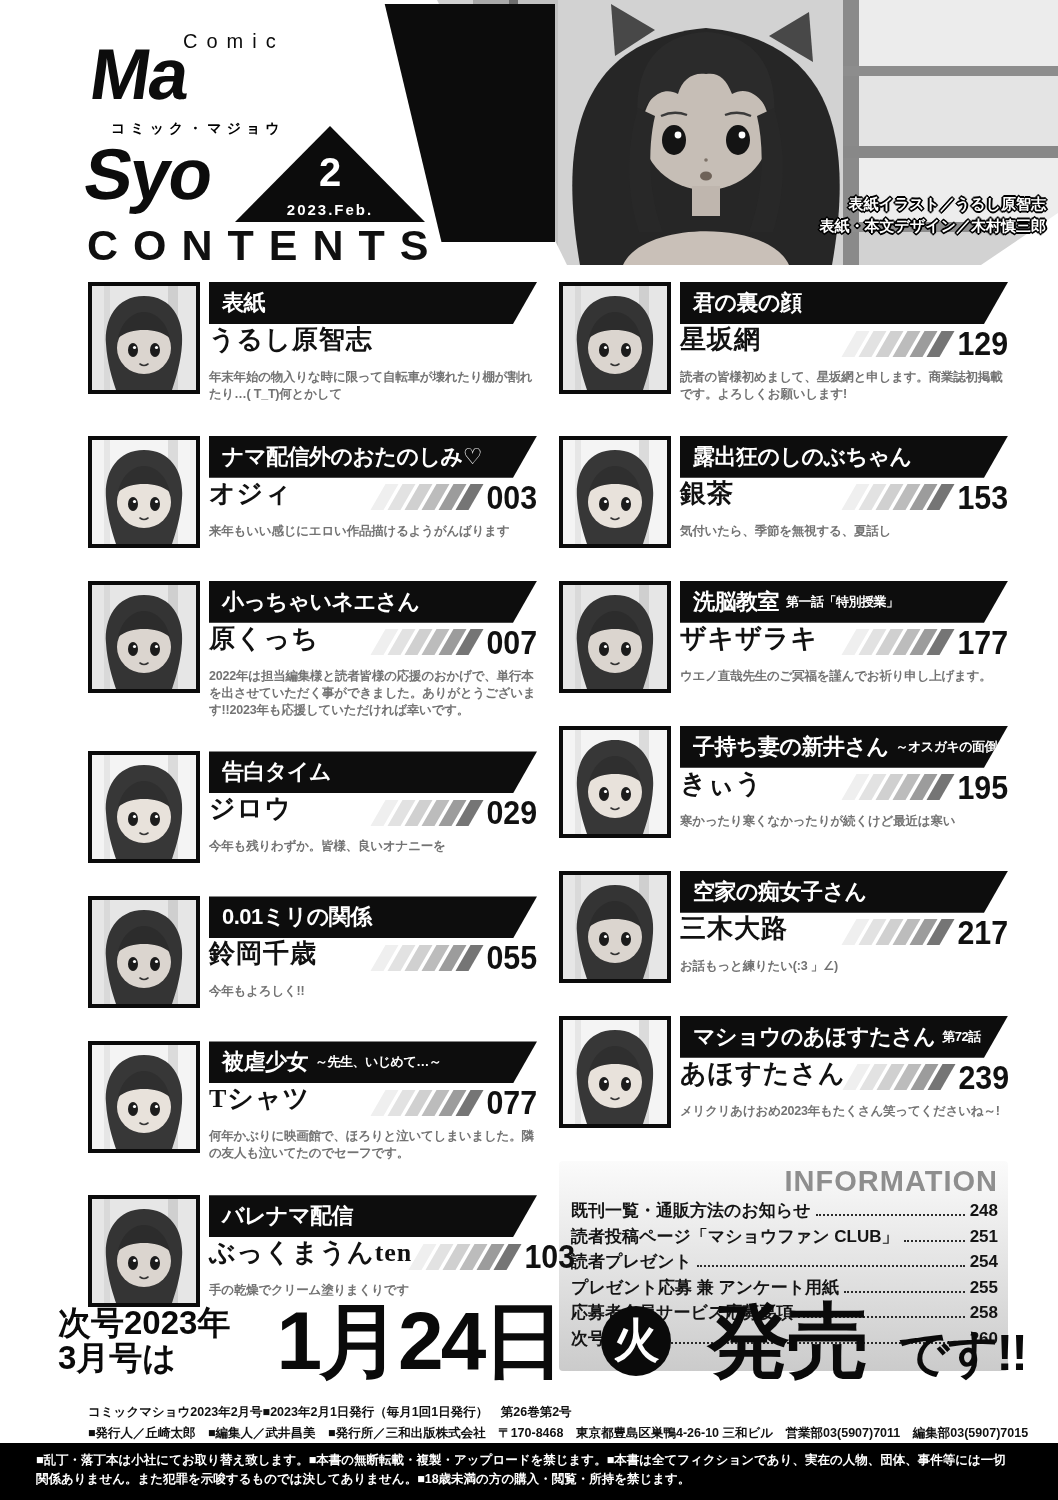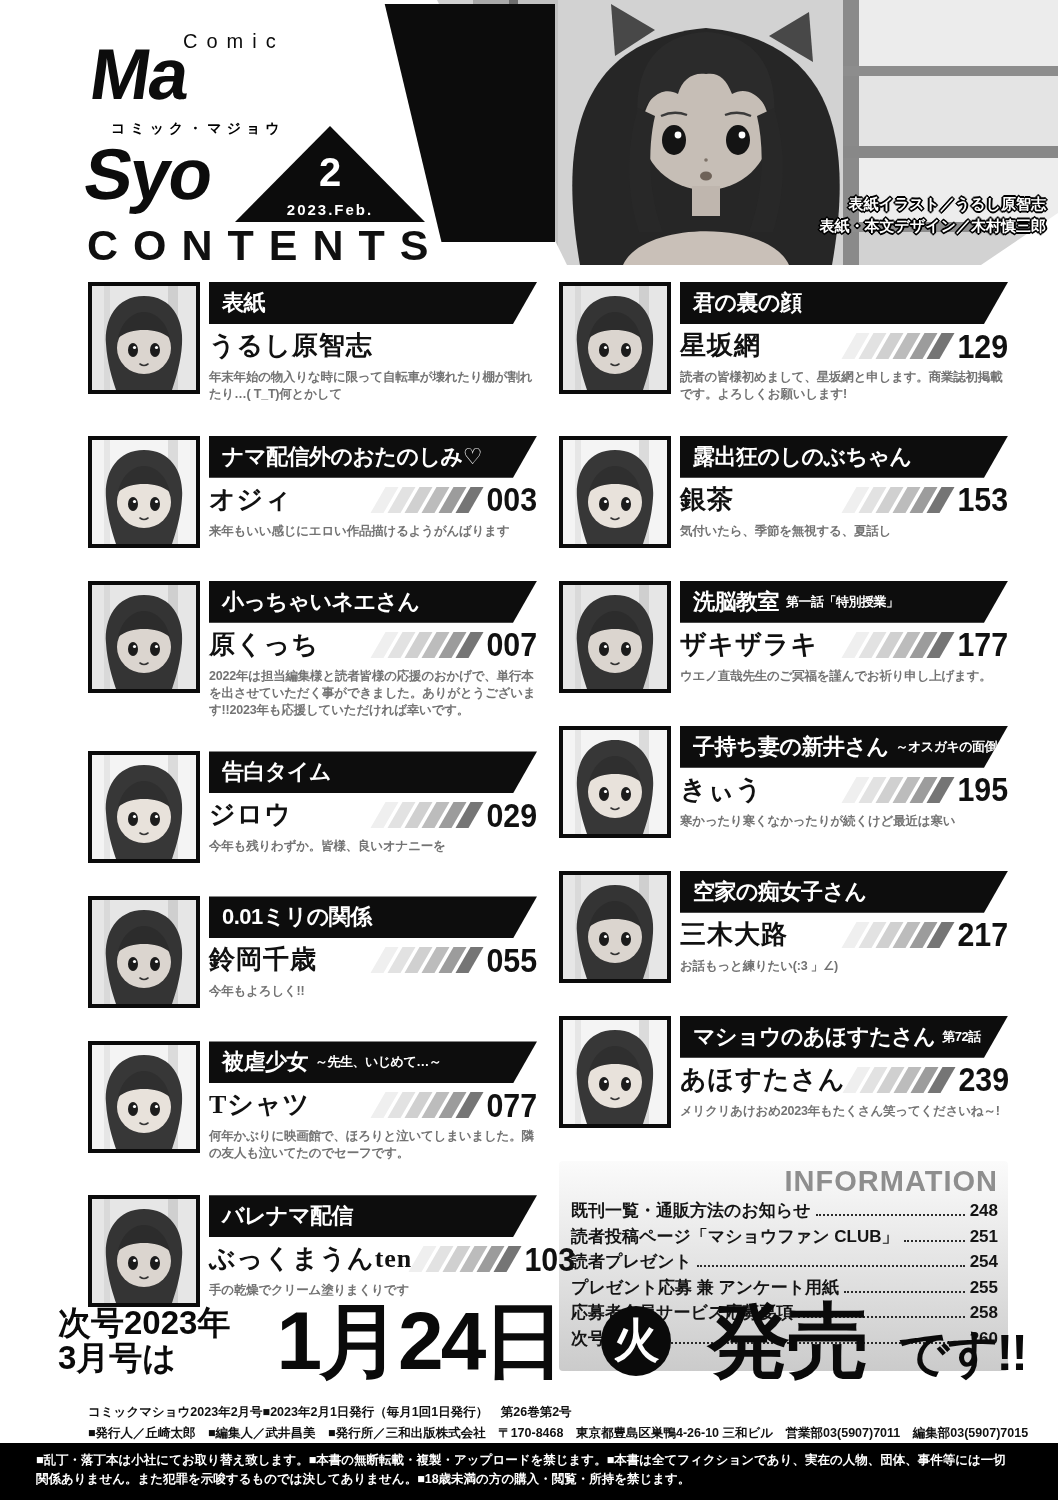--- a/index.html
+++ b/index.html
@@ -36,21 +36,21 @@
   .entry{display:flex;gap:9px;margin-bottom:33px;}
   .thumb{flex:0 0 auto;width:104px;height:104px;border:4px solid #0b0b0b;background:#e6e6e6;}
   .thumb svg{display:block;width:104px;height:104px;}
   .entry:nth-child(2n) .thumb svg{filter:brightness(1.06);}
   .ebody{flex:1 1 auto;min-width:0;}
   .banner{background:#0d0d0d;color:#fff;height:42px;display:flex;align-items:center;gap:7px;
     padding:0 30px 0 13px;clip-path:polygon(0 0,100% 0,calc(100% - 24px) 100%,0 100%);
     overflow:hidden;white-space:nowrap;}
   .etitle{font-size:22px;font-weight:900;letter-spacing:-0.5px;}
   .esub{font-size:13px;font-weight:800;letter-spacing:-0.5px;}
-  .meta{display:flex;align-items:center;justify-content:space-between;margin-top:3px;height:38px;}
+  .meta{display:flex;align-items:flex-start;justify-content:space-between;margin-top:3px;height:38px;}
   .eauthor{font-family:"Liberation Serif","DejaVu Serif",serif;font-weight:700;font-size:26px;
     letter-spacing:1px;white-space:nowrap;line-height:1;}
   .pagegroup{display:flex;align-items:center;}
   .stripes{display:flex;align-items:center;margin-right:6px;}
   .stripes i{display:block;width:13px;height:26px;margin-left:4px;transform:skewX(-30deg);}
   .stripes i:nth-child(1){background:#efefef;}
   .stripes i:nth-child(2){background:#e2e2e2;}
   .stripes i:nth-child(3){background:#d0d0d0;}
   .stripes i:nth-child(4){background:#bcbcbc;}
   .stripes i:nth-child(5){background:#9c9c9c;}

